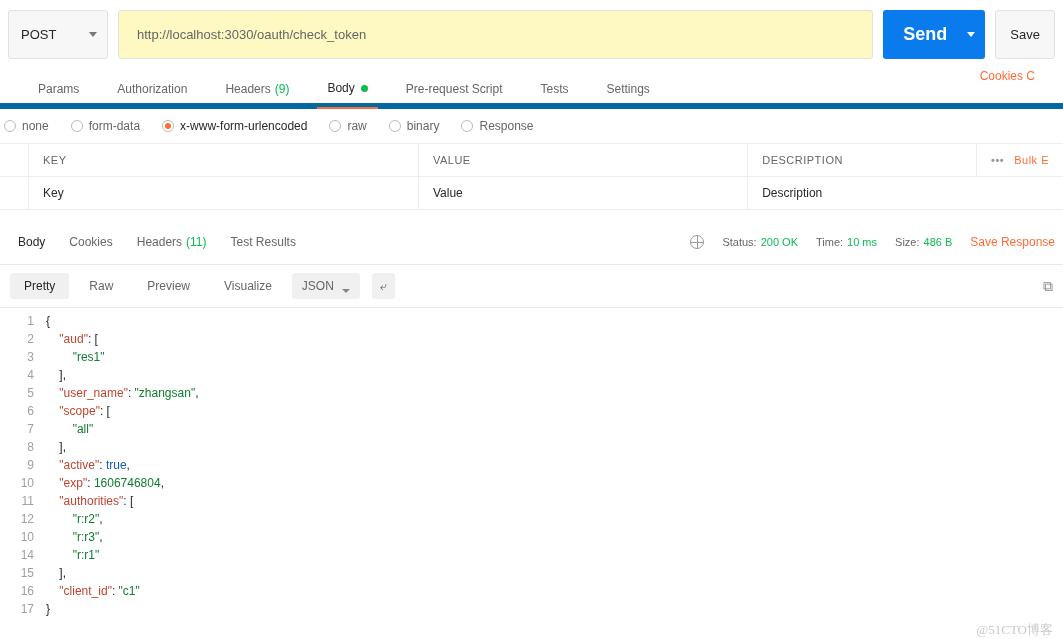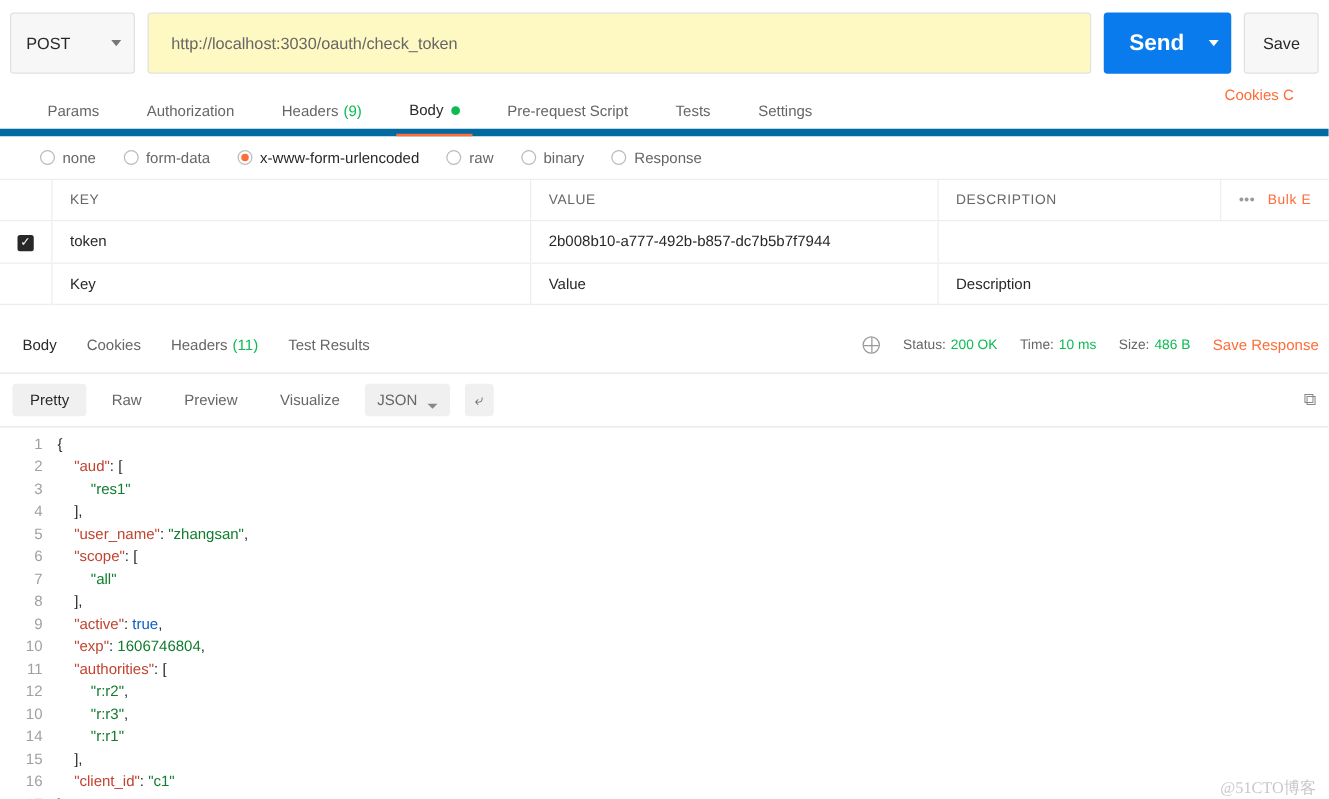--- a/index.html
+++ b/index.html
@@ -12,21 +12,21 @@
 .send::after{content:"";position:absolute;right:10px;width:0;height:0;border-left:4px solid transparent;border-right:4px solid transparent;border-top:5px solid #fff}
 .send span{margin-right:18px}
 .save{border:1px solid #e1e1e1;background:#f7f7f7;border-radius:3px;padding:0 14px;display:flex;align-items:center;font-size:13px;color:#282828;cursor:pointer}
 .reqtabs{display:flex;align-items:flex-start;padding:0 28px;border-bottom:6px solid #0369a1;height:40px}
 .rtab{padding:0 10px;margin-right:18px;height:40px;display:flex;align-items:center;font-size:12px;color:#666;cursor:pointer;position:relative}
 .rtab.active{border-bottom:2px solid #ff6c37;color:#282828}
 .dot{width:7px;height:7px;border-radius:50%;background:#0cbb52;margin-left:6px}
 .cnt{color:#0cbb52;margin-left:4px}
 .spacer{flex:1}
 .cookies-link{color:#ff6c37;font-size:12px;cursor:pointer}
-.bodytypes{display:flex;align-items:center;gap:22px;padding:10px 32px}
+.bodytypes{display:flex;align-items:center;gap:22px;padding:10px 4px}
 .radio{width:12px;height:12px;border:1px solid #bbb;border-radius:50%;display:inline-flex;align-items:center;justify-content:center;margin-right:6px}
 .radio.on::after{content:"";width:6px;height:6px;border-radius:50%;background:#ff6c37}
 .btype{display:flex;align-items:center;color:#666;font-size:12px;cursor:pointer}
 .btype.on{color:#282828}
 table.params{width:100%;border-collapse:collapse}
 table.params th{text-align:left;font-weight:400;font-size:11px;letter-spacing:.5px;color:#666;padding:10px 14px;border-top:1px solid #ededed;border-bottom:1px solid #ededed;border-left:1px solid #ededed;background:#fff}
 table.params th:first-child{border-left:none}
 table.params td{padding:9px 14px;border-bottom:1px solid #ededed;border-left:1px solid #ededed;color:#282828;font-size:12px}
 table.params td:first-child{border-left:none}
 .thkey{width:38%}
@@ -143,26 +143,20 @@
 <table class="params">
   <tbody>
       <tr>
     <th class="chkcell"></th>
     <th class="thkey">KEY</th>
     <th class="thval">VALUE</th>
     <th class="thdesc">DESCRIPTION</th>
     <th class="thact"><span class="three">•••</span><span>Bulk E</span></th>
   </tr>
   <tr>
-    <td class="chkcell"><span class="chk"></span></td>
-    <td>token</td>
-    <td>2b008b10-a777-492b-b857-dc7b5b7f7944</td>
-    <td colspan="2"></td>
-  </tr>
-  <tr>
     <td class="chkcell"></td>
     <td class="ph">Key</td>
     <td class="ph">Value</td>
     <td colspan="2" class="ph">Description</td>
   </tr>
 </tbody>
   </table>
 
 <div class="restabs">
   <div class="restab active"><span>Body</span></div>

